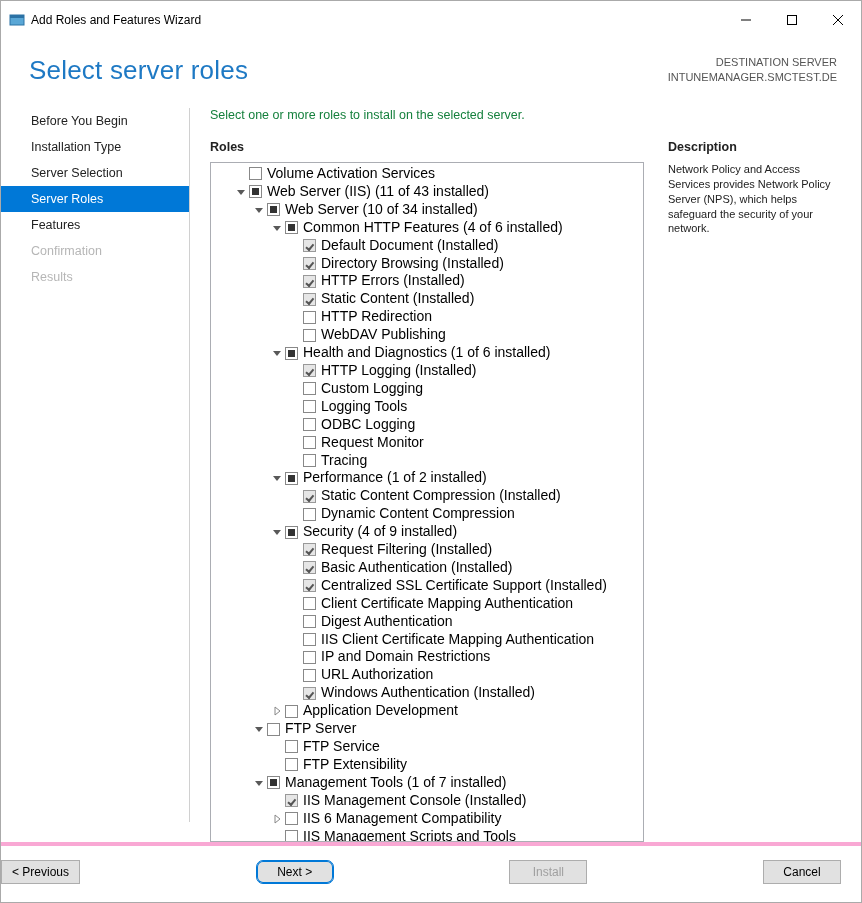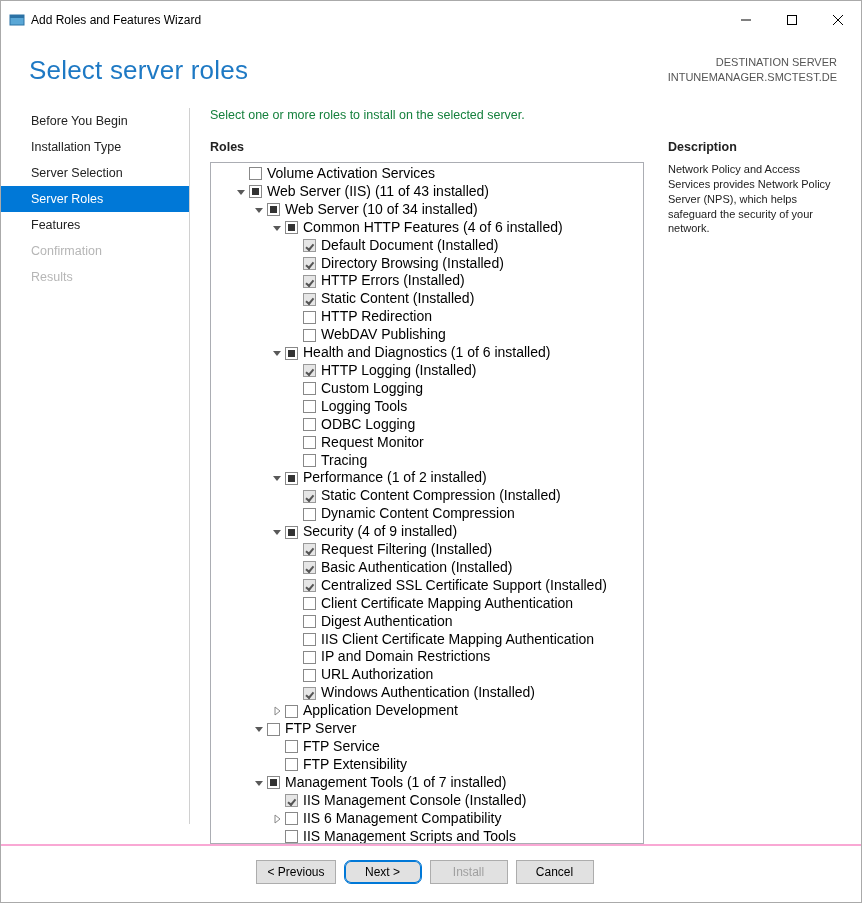--- a/index.html
+++ b/index.html
@@ -51,21 +51,21 @@
 .chk { width: 13px; height: 13px; border: 1px solid #888; background: #fff; margin-right: 5px; flex-shrink: 0; position: relative; display: inline-block; }
 .chk.partial::after { content: ""; position: absolute; inset: 2px; background: #333; }
 .chk.checked { background: #e6e6e6; border-color: #999; }
 .chk.checked::after { content: ""; position: absolute; left: 2px; top: 4px; width: 3px; height: 6px; border: solid #555; border-width: 0 2px 2px 0; transform: rotate(40deg) translate(0,-2px); }
 .nlabel { }
 .indent { display: inline-block; flex-shrink: 0; }
 
 .desc-text { font-size: 11px; color: #222; line-height: 1.35; }
 
 
-.footer { border-top: 2px solid #f9a8d4; padding: 14px 20px 18px 8px; display: flex; justify-content: center; gap: 8px; }
+.footer { border-top: 4px solid #f9a8d4; padding: 14px 20px 18px 0; display: flex; justify-content: space-between; gap: 8px; }
 .btn { min-width: 78px; height: 24px; font-size: 12px; border: 1px solid #adadad; background: #e1e1e1; color: #000; padding: 0 10px; cursor: default; }
 .btn.primary { border-color: #0078d7; box-shadow: 0 0 0 1px #0078d7 inset; background: #e1e1e1; border-radius: 7px; }
 .btn.disabled { color: #a0a0a0; }
 </style>
 </head>
 <body>
 
 <div class="titlebar">
   <span class="icon">
     <svg viewBox="0 0 16 16">

